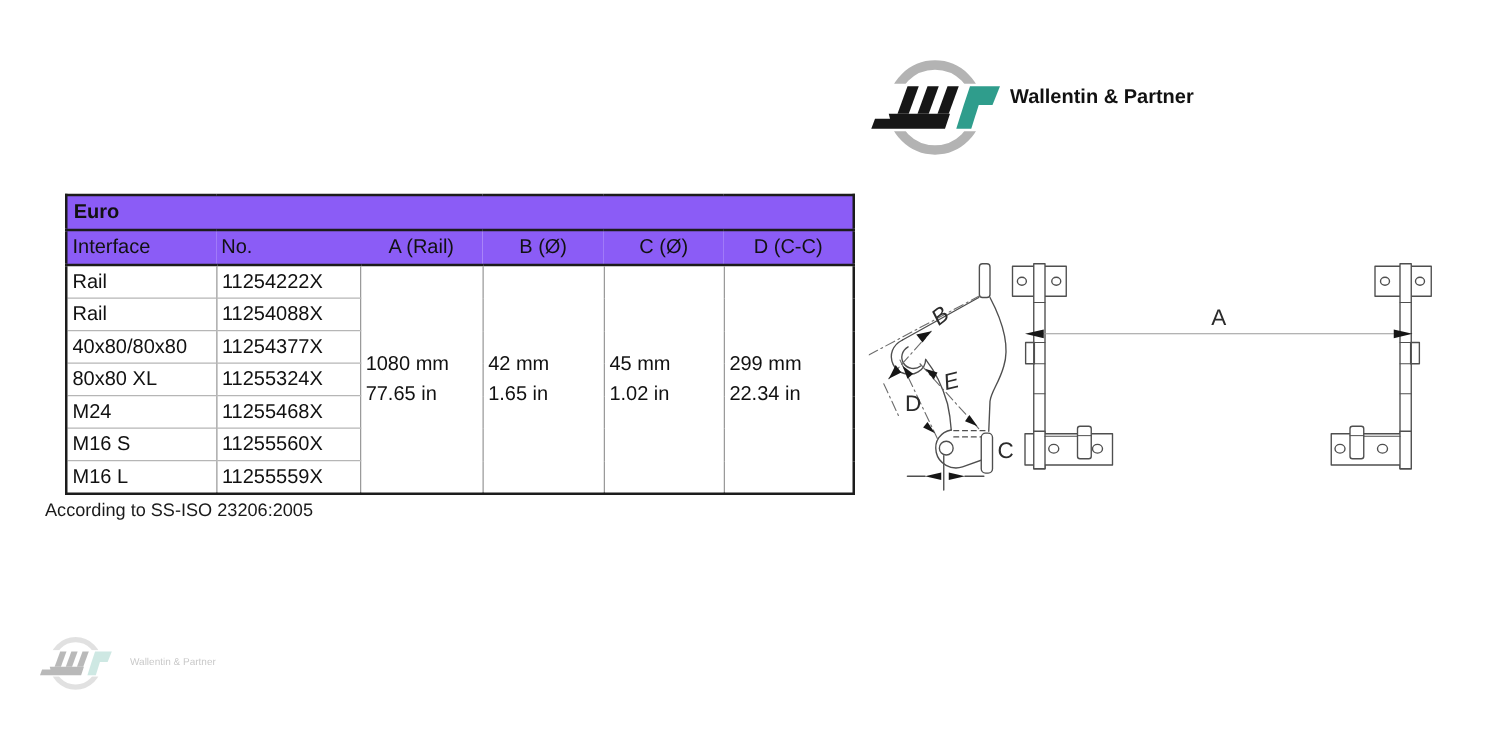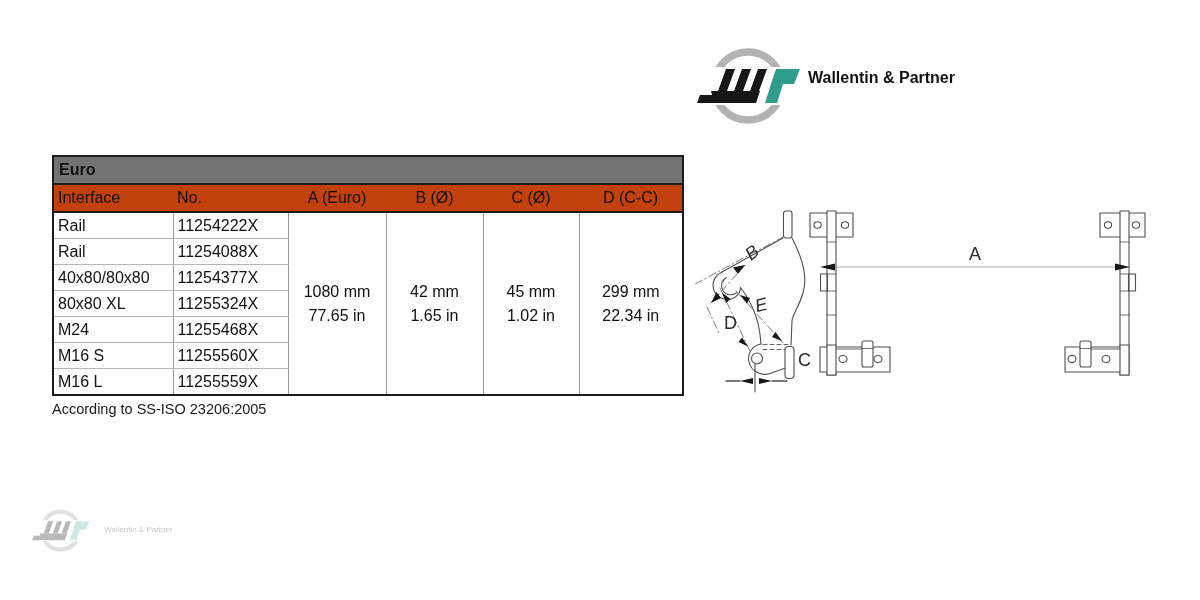--- a/index.html
+++ b/index.html
@@ -21,38 +21,38 @@
   .table-wrap{position:absolute;left:52px;top:155px;}
   table.spec{border-collapse:collapse;table-layout:fixed;width:630px;
     border:2px solid #1c1c1c;font-size:16px;color:#111;}
   table.spec col.c-if{width:120px}
   table.spec col.c-no{width:115px}
   table.spec col.c-a{width:98px}
   table.spec col.c-b{width:97px}
   table.spec col.c-c{width:96px}
   table.spec col.c-d{width:104px}
   tr.title-row th{
-    background:#737373;text-align:left;font-weight:bold;font-size:16px;
+    background:#8b5cf6;text-align:left;font-weight:bold;font-size:16px;
     padding:2px 5px;height:22px;border-bottom:2px solid #1c1c1c;
   }
   tr.head-row td{
-    height:24px;padding:1px 4px;border-bottom:2px solid #1c1c1c;background:#c2410c;
+    height:24px;padding:1px 4px;border-bottom:2px solid #1c1c1c;background:#8b5cf6;
   }
   tr.head-row td.num-h{text-align:center;}
   tr.data-row td{height:25px;padding:0 4px;background:#fff;margin-top:32px;}
   td.cell-if,td.cell-no{border-right:1px solid #9a9a9a;border-bottom:1px solid #b6b6b6;}
   tr.data-row:last-child td.cell-if,
   tr.data-row:last-child td.cell-no{border-bottom:none;}
   td.merged{
-    text-align:center;vertical-align:middle;border-right:1px solid #9a9a9a;
+    text-align:left;vertical-align:middle;border-right:1px solid #9a9a9a;
     line-height:1.45;font-size:16px;
   }
   td.merged.last{border-right:none;}
   
-  .footnote{position:absolute;left:52px;top:401px;font-size:14.5px;color:#1a1a1a;}
+  .footnote{position:absolute;left:36px;top:401px;font-size:14.5px;color:#1a1a1a;}
   
   .drawing{position:absolute;left:695px;top:195px;}
   .drawing text{font-family:"Liberation Sans", sans-serif;fill:#2b2b2b;}
 </style>
 </head>
 <body>
 
 <div class="logo-wrap">
   <svg class="logo-svg" width="118" height="95" viewBox="0 0 118 95">
 
@@ -87,21 +87,21 @@
         <col class="c-c">
         <col class="c-d">
     </colgroup>
     <tbody>
         <tr class="title-row">
       <th colspan="6">Euro</th>
     </tr>
     <tr class="head-row">
       <td>Interface</td>
       <td>No.</td>
-      <td class="num-h">A (Euro)</td>
+      <td class="num-h">A (Rail)</td>
       <td class="num-h">B (Ø)</td>
       <td class="num-h">C (Ø)</td>
       <td class="num-h">D (C-C)</td>
     </tr>
     <tr class="data-row">
       <td class="cell-if">Rail</td>
       <td class="cell-no">11254222X</td>
       <td class="merged" rowspan="7">
         <span>1080 mm</span><br>
         <span>77.65 in</span>

